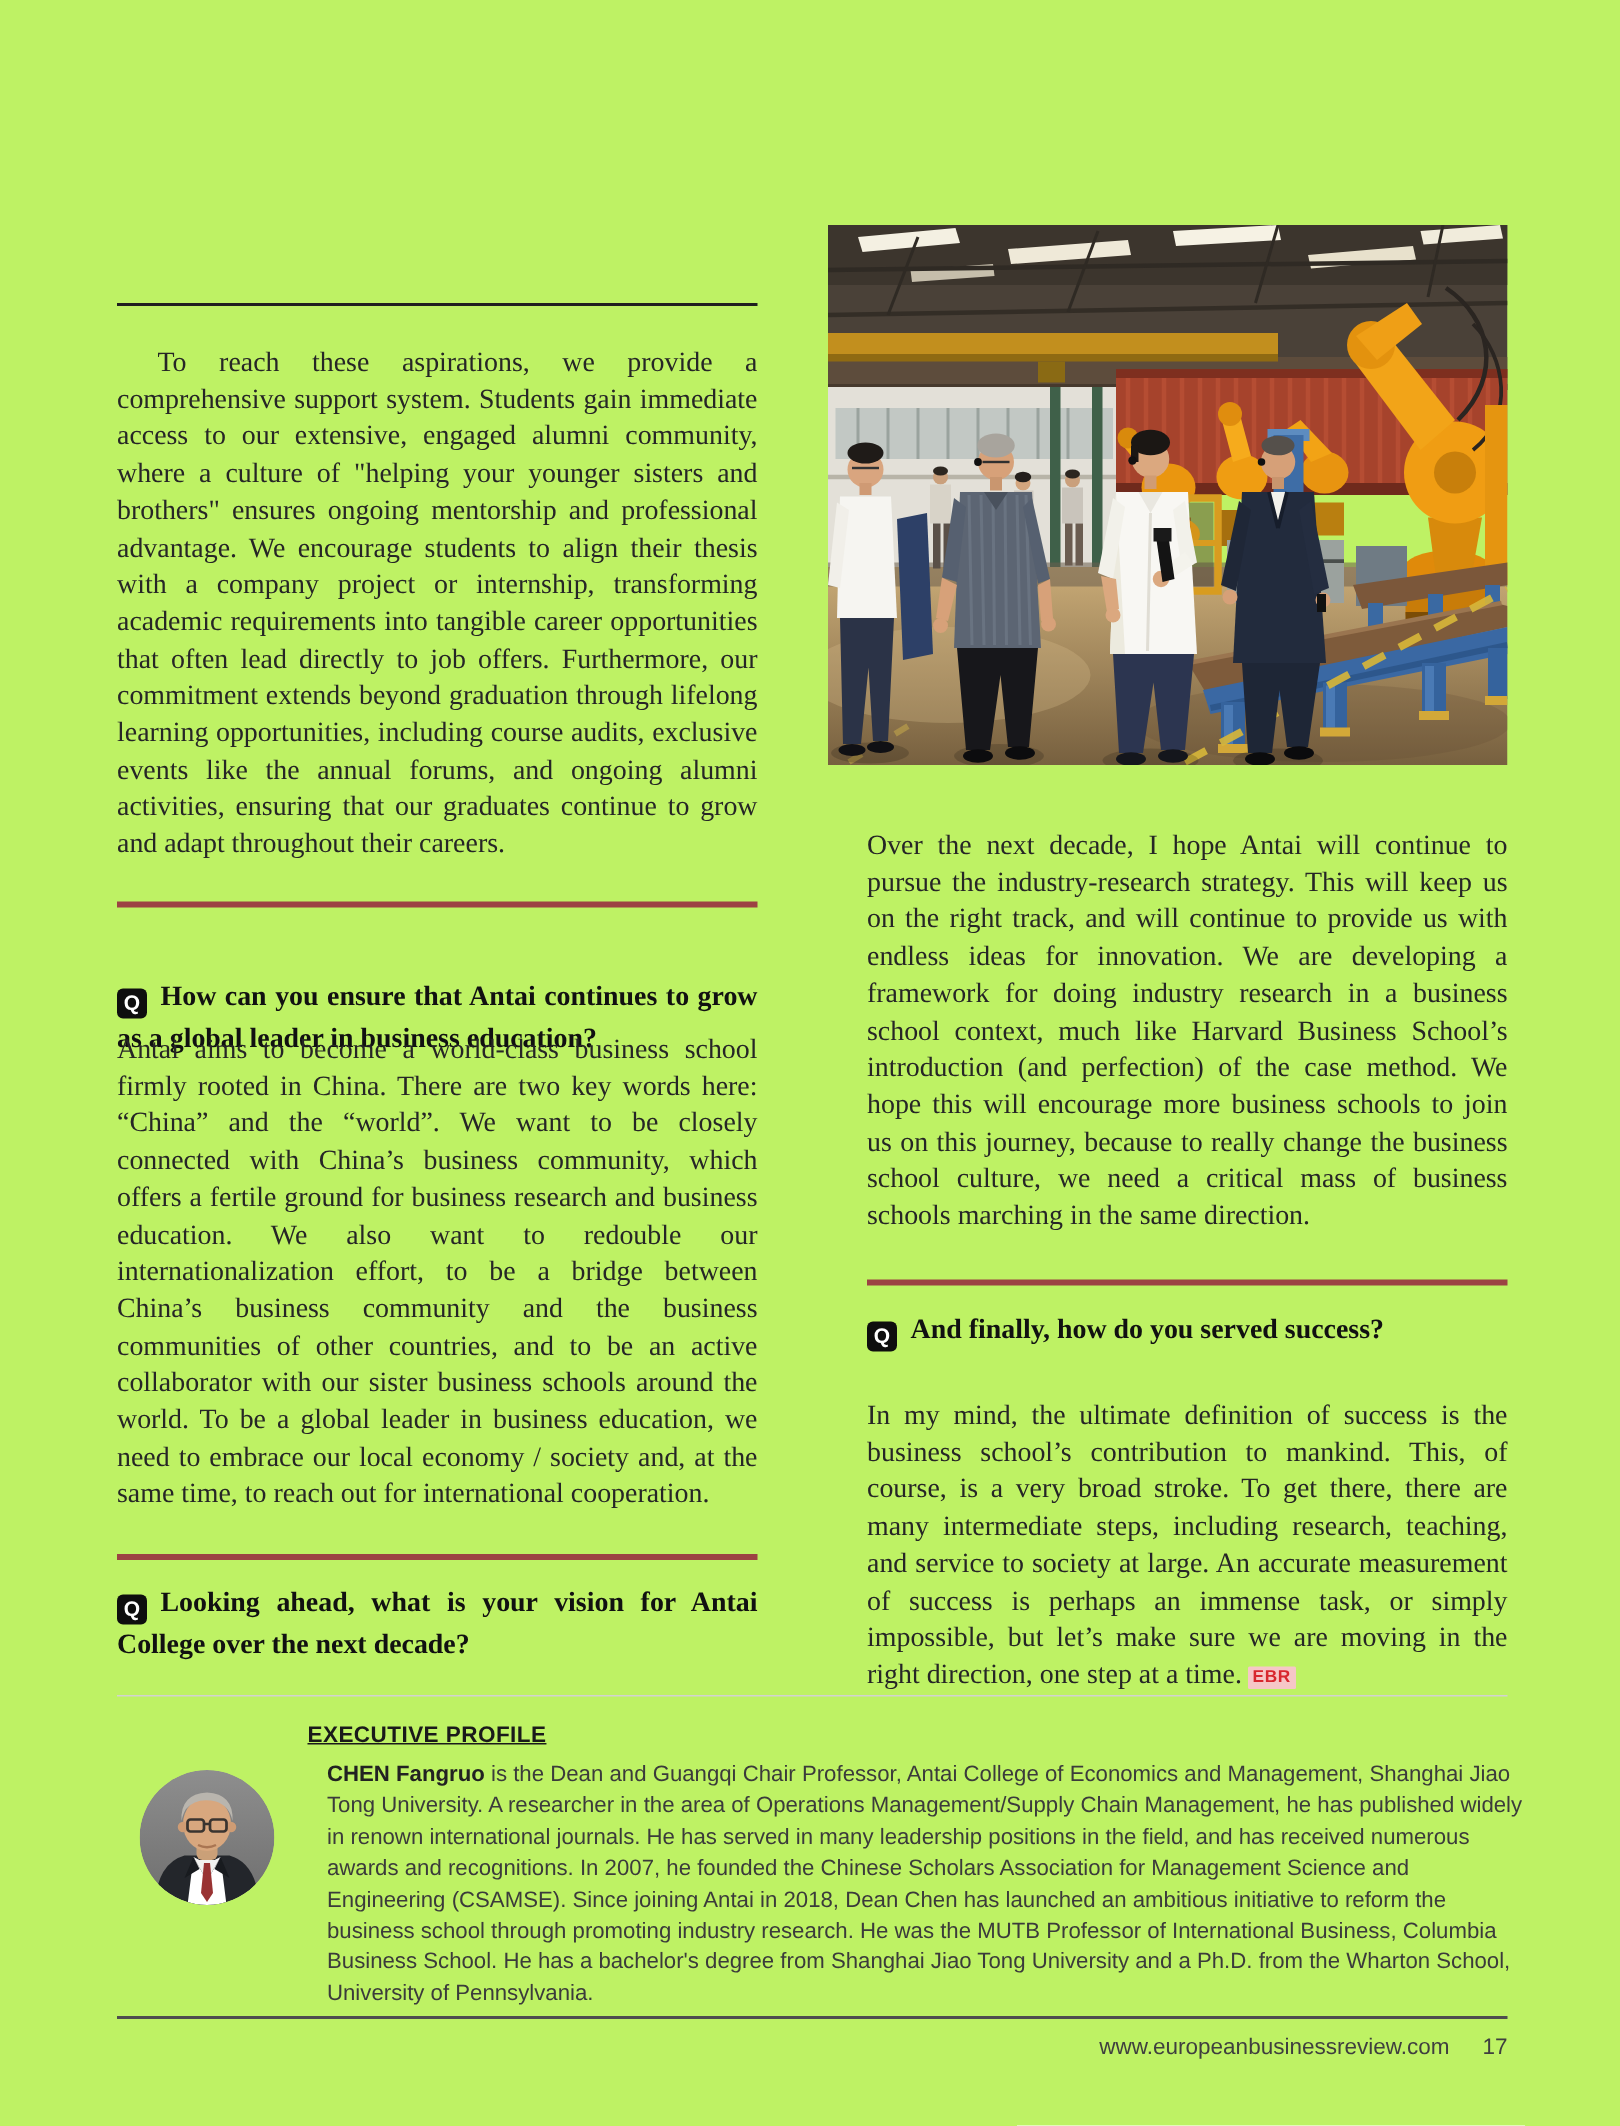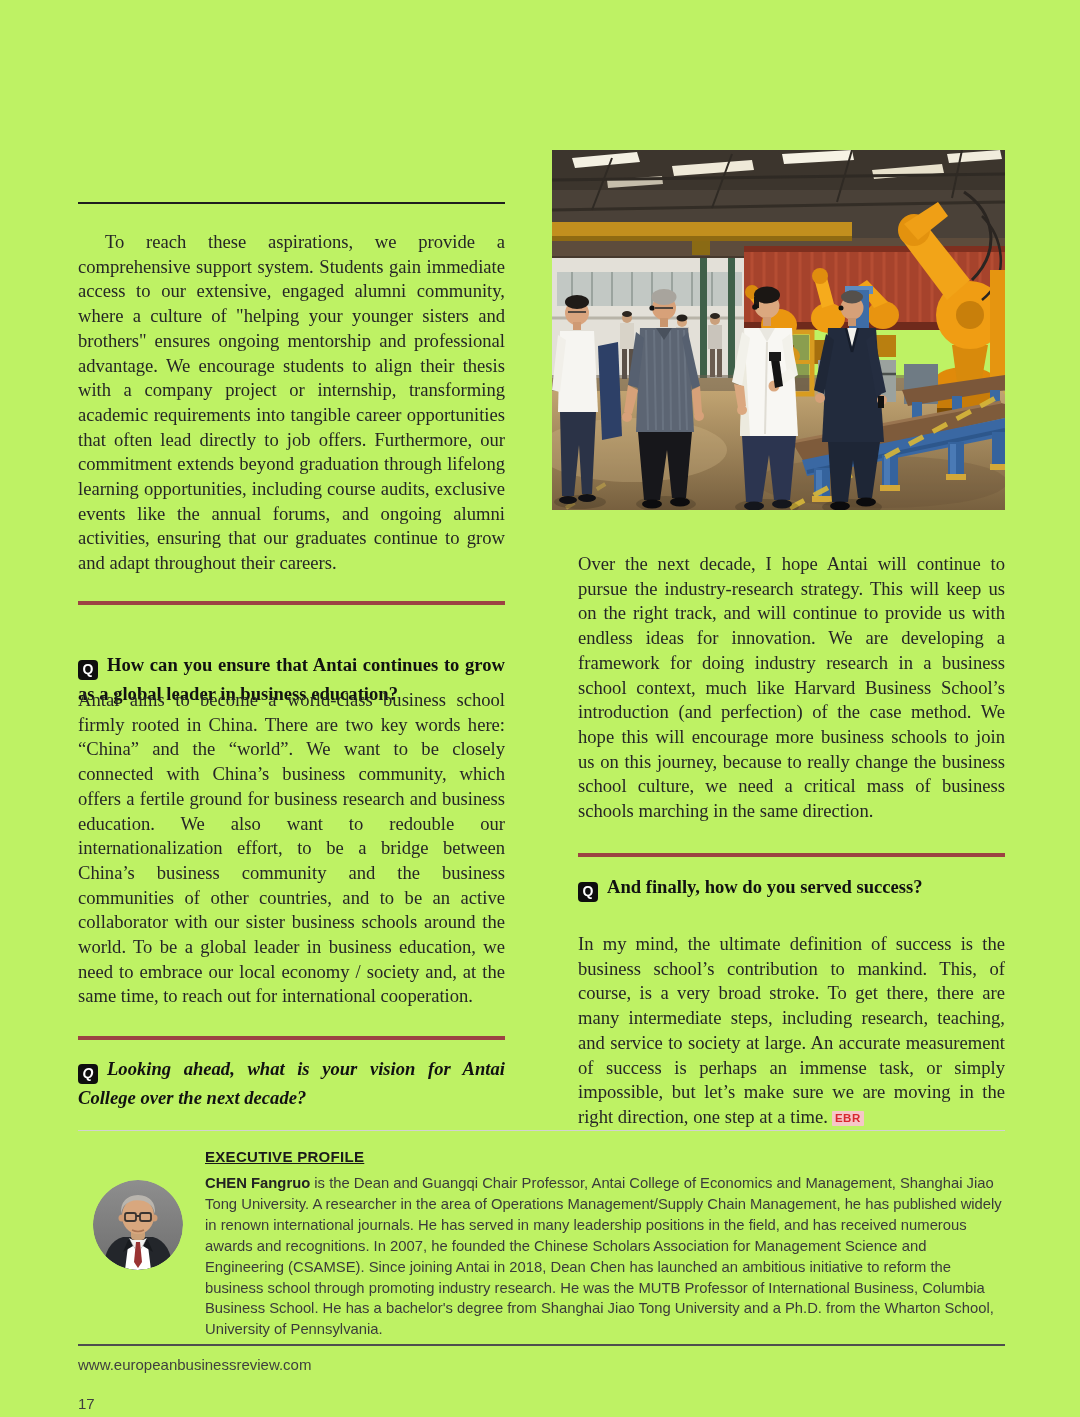--- a/index.html
+++ b/index.html
@@ -16,21 +16,21 @@
   .indent{text-indent:27px;}
   .q-head{font-size:18.6px;line-height:27px;font-weight:bold;color:#111;text-align:justify;}
   .q-badge{display:inline-flex;align-items:center;justify-content:center;width:20px;height:20px;background:#0e0e0e;border-radius:4px;color:#fff;font-family:"Liberation Sans","DejaVu Sans",sans-serif;font-weight:bold;font-size:14px;margin-right:9px;vertical-align:-3px;}
   .ebr-mark{display:inline-block;background:#f6c7c7;color:#d8272e;font-family:"Liberation Sans","DejaVu Sans",sans-serif;font-weight:bold;font-size:11.5px;letter-spacing:.5px;line-height:1;padding:2px 3px;border-radius:1px;vertical-align:1px;margin-left:4px;}
   
   .profile-head{font-family:"Liberation Sans","DejaVu Sans",sans-serif;font-weight:bold;font-size:15px;letter-spacing:.3px;color:#1a1a1a;text-decoration:underline;}
   .profile-bio{font-family:"Liberation Sans","DejaVu Sans",sans-serif;font-size:14.8px;line-height:20.9px;color:#3b3b3b;text-align:left;}
   .profile-bio .lead{font-weight:bold;color:#222;}
   .avatar{width:90px;height:90px;border-radius:50%;overflow:hidden;display:block;}
   
-  .footer-row{display:flex;justify-content:flex-end;align-items:baseline;gap:22px;font-family:"Liberation Sans","DejaVu Sans",sans-serif;font-size:15px;color:#3f3f3f;flex-direction:column;}
+  .footer-row{display:flex;justify-content:flex-end;align-items:baseline;gap:22px;font-family:"Liberation Sans","DejaVu Sans",sans-serif;font-size:15px;color:#3f3f3f;}
   .photo{display:block;}
 </style>
 </head>
 <body>
 
 <div class="page">
 
   <div class="abs rule-thin" style="left:78px;top:202px;width:427px;"></div>
 
   <div class="abs body-text indent" style="left:78px;top:230px;width:427px;">To reach these aspirations, we provide a comprehensive support system. Students gain immediate access to our extensive, engaged alumni community, where a culture of "helping your younger sisters and brothers" ensures ongoing mentorship and professional advantage. We encourage students to align their thesis with a company project or internship, transforming academic requirements into tangible career opportunities that often lead directly to job offers. Furthermore, our commitment extends beyond graduation through lifelong learning opportunities, including course audits, exclusive events like the annual forums, and ongoing alumni activities, ensuring that our graduates continue to grow and adapt throughout their careers.</div>
@@ -38,21 +38,21 @@
   <div class="abs rule-red" style="left:78px;top:601px;width:427px;"></div>
 
   <div class="abs q-head" style="left:78px;top:620px;width:427px;margin-top:31px;">
     <span class="q-badge">Q</span><span>How can you ensure that Antai continues to grow as a global leader in business education?</span>
   </div>
 
   <div class="abs body-text" style="left:78px;top:688px;width:427px;">Antai aims to become a world-class business school firmly rooted in China. There are two key words here: “China” and the “world”. We want to be closely connected with China’s business community, which offers a fertile ground for business research and business education. We also want to redouble our internationalization effort, to be a bridge between China’s business community and the business communities of other countries, and to be an active collaborator with our sister business schools around the world. To be a global leader in business education, we need to embrace our local economy / society and, at the same time, to reach out for international cooperation.</div>
 
   <div class="abs rule-red" style="left:78px;top:1036px;width:427px;"></div>
 
-  <div class="abs q-head" style="left:78px;top:1055px;width:427px;font-style:italic;">
+  <div class="abs q-head" style="left:78px;top:1055px;width:427px;">
     <span class="q-badge">Q</span><span>Looking ahead, what is your vision for Antai College over the next decade?</span>
   </div>
 
   <svg class="abs photo" style="left:552px;top:150px;" width="453" height="360" viewBox="0 0 453 360" role="img">
     <defs>
       <linearGradient id="floorGrad" x1="0" y1="0" x2="0" y2="1">
         <stop offset="0" stop-color="#c9ab77"></stop>
           <stop offset="1" stop-color="#77603f"></stop>
       </linearGradient>
     </defs>
@@ -359,21 +359,21 @@
       <g stroke="#3a3430" stroke-width="1.8" fill="none">
         <rect x="32" y="33" width="11" height="8" rx="2"></rect>
         <rect x="47" y="33" width="11" height="8" rx="2"></rect>
         <line x1="43" y1="36" x2="47" y2="36"></line>
       </g>
 
       <path d="M39,50 Q45,53 51,50" stroke="#a97552" stroke-width="1.6" fill="none"></path>
     </g>
   </svg>
 
-  <div class="abs profile-bio" style="left:205px;top:1173px;width:799px;">
+  <div class="abs profile-bio" style="left:218px;top:1173px;width:799px;">
     <span class="lead">CHEN Fangruo</span><span> is the Dean and Guangqi Chair Professor, Antai College of Economics and Management, Shanghai Jiao Tong University. A researcher in the area of Operations Management/Supply Chain Management, he has published widely in renown international journals. He has served in many leadership positions in the field, and has received numerous awards and recognitions. In 2007, he founded the Chinese Scholars Association for Management Science and Engineering (CSAMSE). Since joining Antai in 2018, Dean Chen has launched an ambitious initiative to reform the business school through promoting industry research. He was the MUTB Professor of International Business, Columbia Business School. He has a bachelor's degree from Shanghai Jiao Tong University and a Ph.D. from the Wharton School, University of Pennsylvania.</span>
   </div>
 
   <div class="abs rule-footer" style="left:78px;top:1344px;width:927px;"></div>
   <div class="abs footer-row" style="left:78px;top:1356px;width:927px;">
     <span>www.europeanbusinessreview.com</span>
     <span>17</span>
   </div>
 
 </div>

